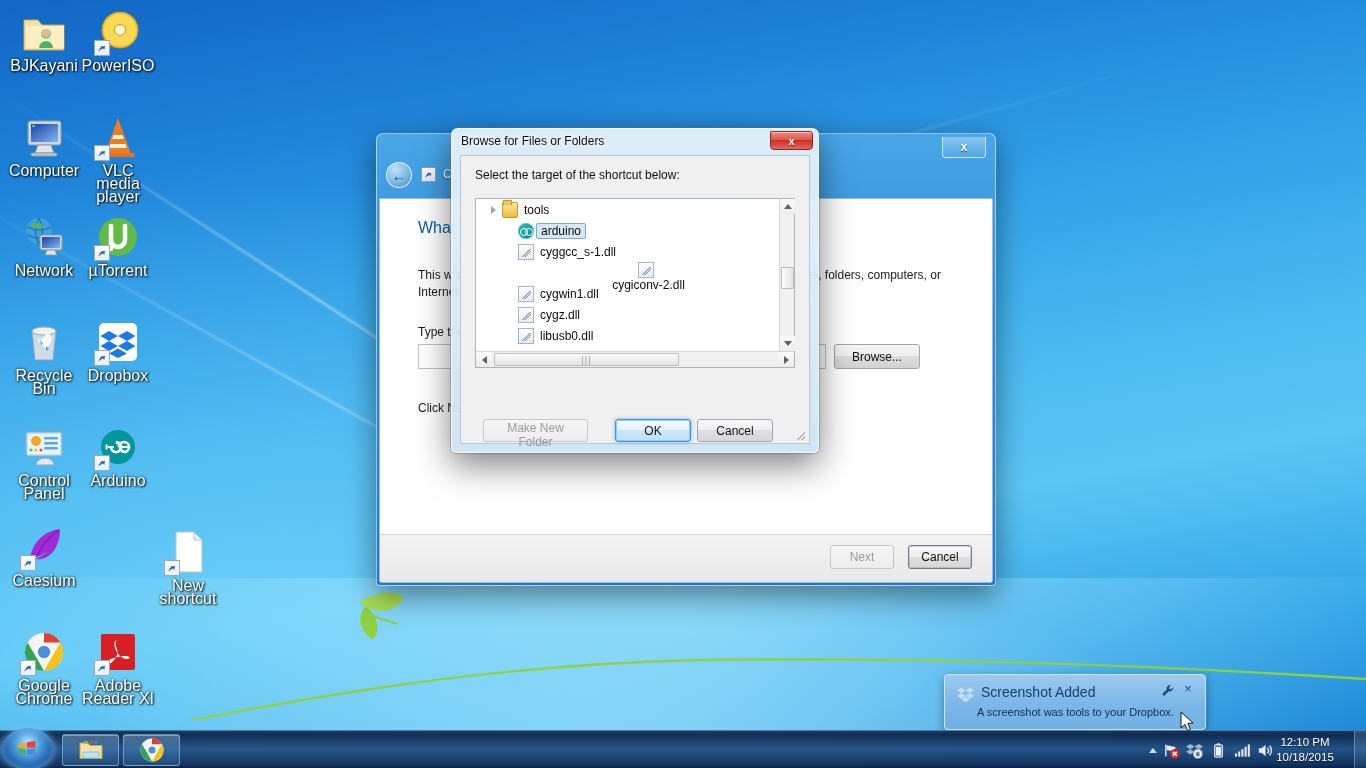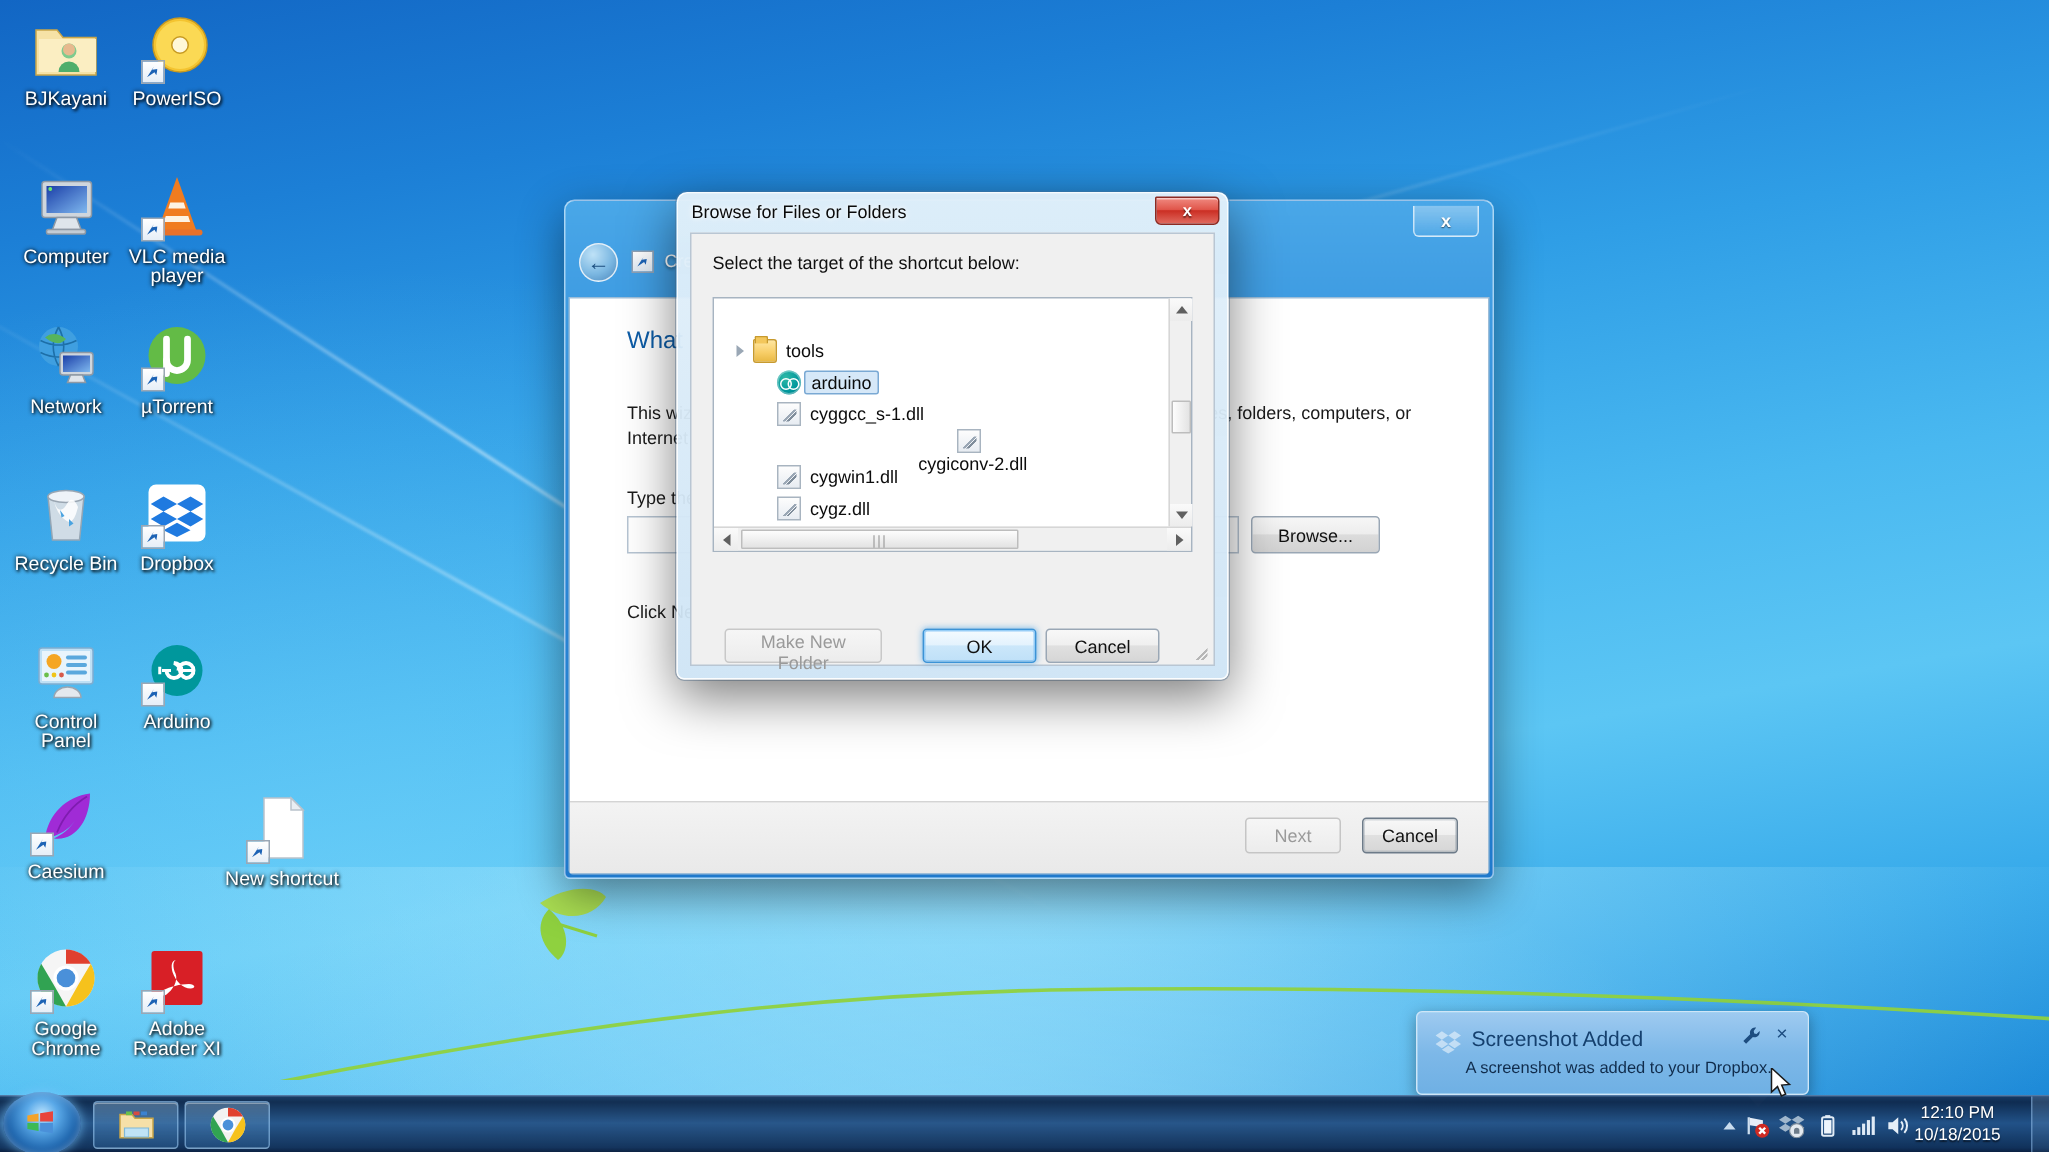--- a/index.html
+++ b/index.html
@@ -42,21 +42,21 @@
     text-align: center;
     cursor: default;
     user-select: none;
   }
   .dicon .glyph {
     width: 48px; height: 48px; margin: 0 auto 3px auto;
     position: relative;
   }
   .dicon .label {
     color: #ffffff;
-    font-size: 13px;
+    font-size: 16px;
     line-height: 13px;
     text-shadow: 0 0 3px rgba(0,0,0,0.9), 1px 1px 2px rgba(0,0,0,0.85);
     word-wrap: break-word;
   }
   .shortcut-arrow {
     position: absolute; left: 0; bottom: 0; width: 16px; height: 16px;
     background: linear-gradient(#ffffff,#e6eef7);
     border: 1px solid #9aa7b5;
   }
   .shortcut-arrow::after {
@@ -200,21 +200,20 @@
     position: absolute; left: 14px; top: 12px;
     font-size: 12px; color: #101010;
   }
   #bd-listwrap {
     position: absolute; left: 14px; top: 42px; right: 14px; height: 170px;
     background: #ffffff; border: 1px solid #a7b4c1;
   }
   #bd-list {
     position: absolute; left: 0; top: 0; right: 15px; bottom: 16px;
     overflow: hidden;
-    margin-top: 24px;
   }
   .fitem {
     height: 21px; display: flex; align-items: center;
     font-size: 12px; color: #0c0c0c; padding-left: 26px;
     white-space: nowrap; cursor: default;
   }
   .fitem .ficon { width: 16px; height: 16px; margin-right: 6px; position: relative; flex: 0 0 16px;}
   .fitem.selected .fname {
     background: #d6e8f8; border: 1px solid #7aa9d4; border-radius: 2px;
     padding: 0px 4px; margin: -1px -4px;
@@ -649,21 +648,21 @@
       <button id="bd-cancel" class="bd-btn">Cancel</button>
       <div id="bd-grip"></div>
     </div>
   </div>
 
   <div id="toast">
     <svg id="toast-icon" viewBox="0 0 24 24">
       <path d="M6 2 L12 6 L6 10 L0 6 Z M18 2 L24 6 L18 10 L12 6 Z M0 14 L6 10 L12 14 L6 18 Z M12 14 L18 10 L24 14 L18 18 Z M6 19.5 L12 15.5 L18 19.5 L12 23 Z" fill="#eef6fc" opacity="0.95"></path>
     </svg>
     <div id="toast-title">Screenshot Added</div>
-    <div id="toast-sub">A screenshot was added to your Dropbox.</div>
+    <div id="toast-sub">A screenshot was tools to your Dropbox.</div>
     <svg id="toast-wrench" viewBox="0 0 16 16">
       <path d="M11.2 1.2a4 4 0 0 0-4.6 5.1L1.4 11.5l2.1 2.1 5.2-5.2a4 4 0 0 0 5.1-4.6l-2.3 2.3-1.8-.4-.4-1.8z" fill="#1d4d80"></path>
     </svg>
     <div id="toast-close">×</div>
     <div id="toast-tail"></div>
   </div>
 
   <div id="taskbar">
     <div id="start-orb">
       <svg class="orb-flag" viewBox="0 0 24 24">

